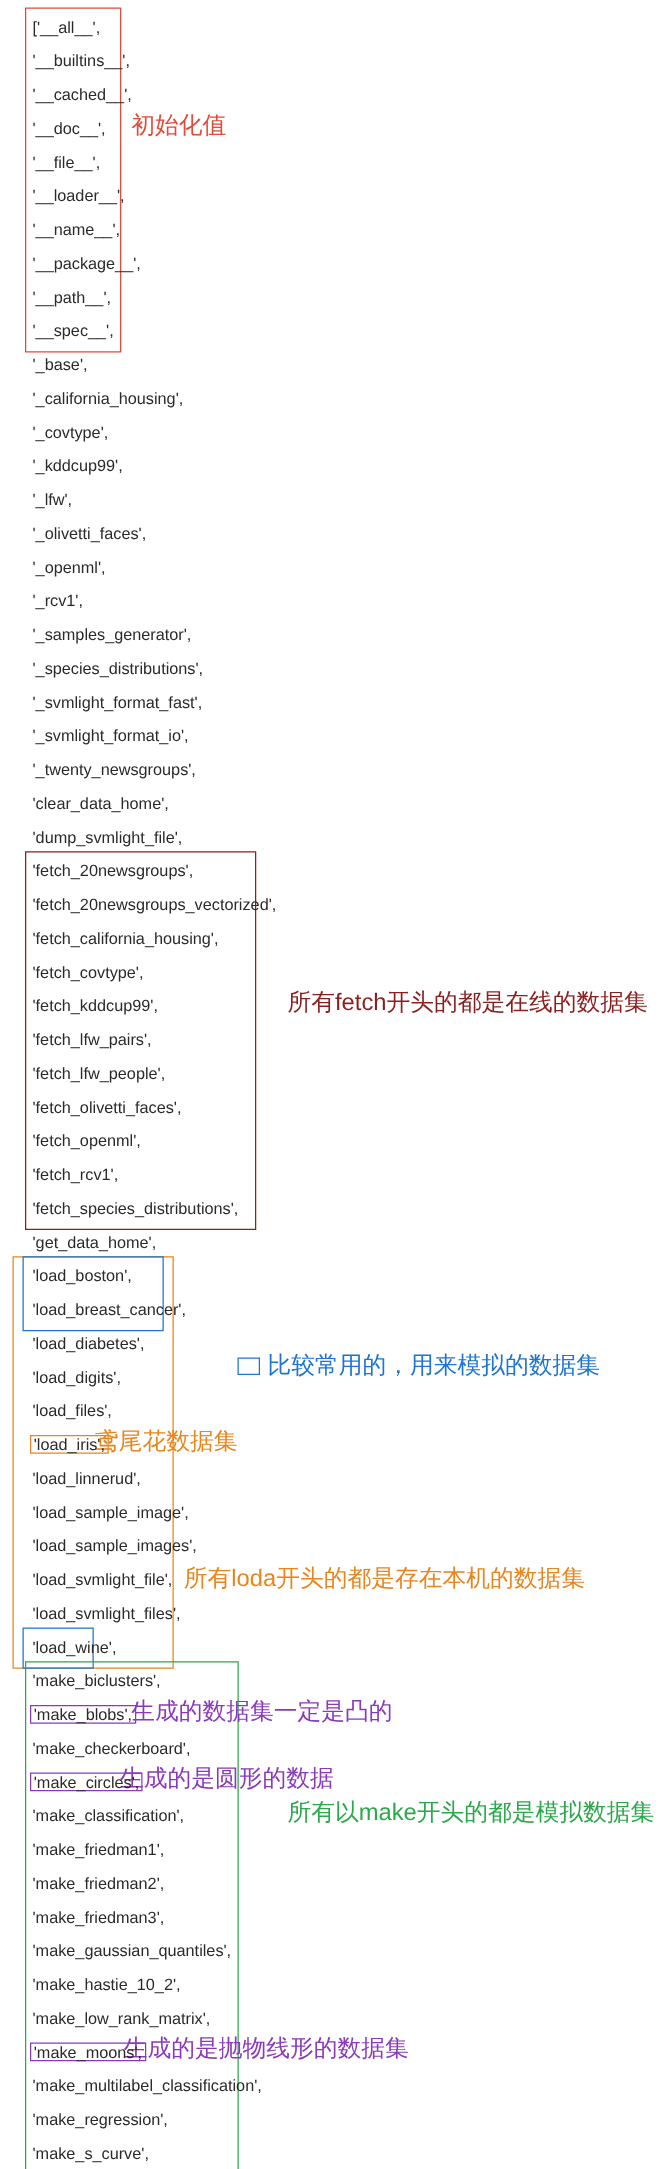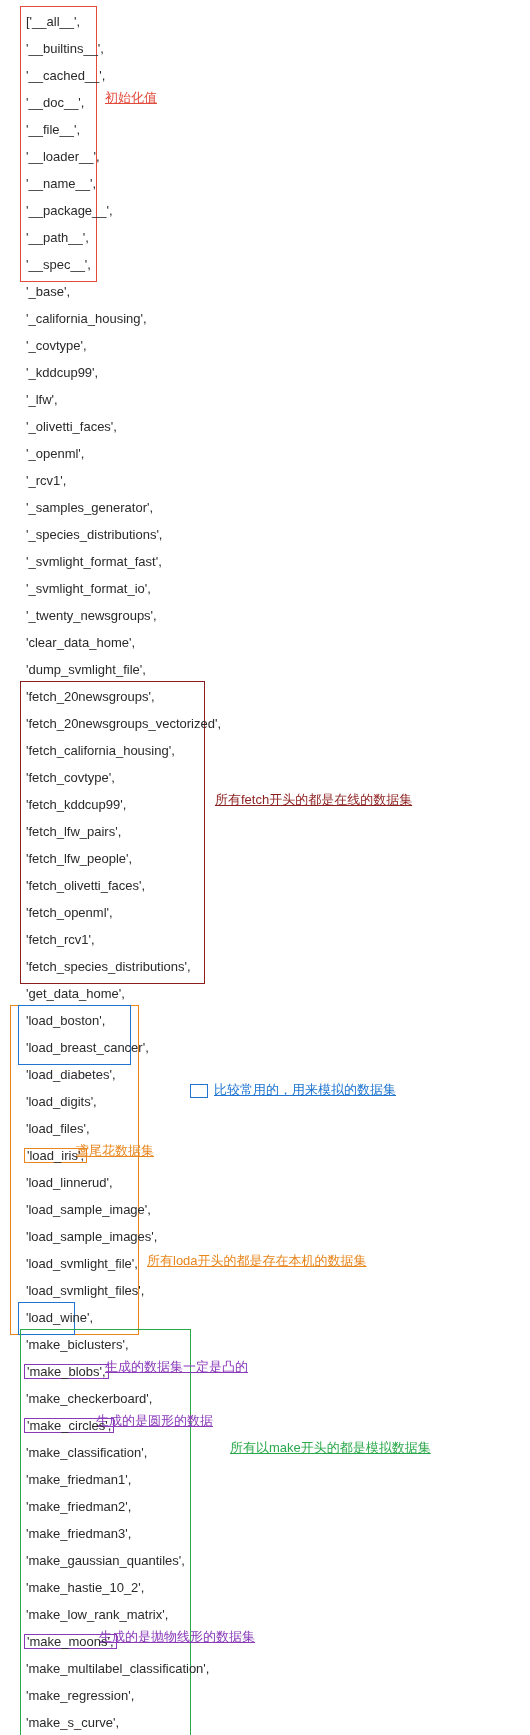--- a/index.html
+++ b/index.html
@@ -25,23 +25,22 @@
     padding: 1px 2px;
   }
   
   .box {
     position: absolute;
     border: 1px solid;
     pointer-events: none;
   }
   .ann {
     position: absolute;
-    font-size: 13px;
+    font-size: 19px;
     white-space: nowrap;
-    text-decoration: underline;
   }
   .red-txt   { color: #e24a3a; }
   .dred-txt  { color: #8b1e1e; }
   .orange-txt{ color: #e8851c; }
   .blue-txt  { color: #1e74d0; margin-top: 20px; }
   .green-txt { color: #2ba84a; }
   .purple-txt{ color: #8a3ab9; }
 
   .inline-box {
     border: 1px solid;
@@ -62,21 +61,21 @@
 <div class="content" id="content">
 
   <div class="box" id="box-red" style="border-color: rgb(226, 74, 58); left: 20px; top: 6px; width: 75px; height: 274px;"></div>
   <div class="box" id="box-dred" style="border-color: rgb(139, 30, 30); left: 20px; top: 681px; width: 183px; height: 301px;"></div>
   <div class="box" id="box-orange" style="border-color: rgb(232, 133, 28); left: 10px; top: 1005px; width: 127px; height: 328px;"></div>
   <div class="box" id="box-blue1" style="border-color: rgb(30, 116, 208); left: 18px; top: 1005px; width: 111px; height: 58px;"></div>
   <div class="box" id="box-blue2" style="border-color: rgb(30, 116, 208); left: 18px; top: 1302px; width: 55px; height: 31px;"></div>
   <div class="box" id="box-green" style="border-color: rgb(43, 168, 74); left: 20px; top: 1329px; width: 169px; height: 463px;"></div>
 
   <div class="ann red-txt" id="ann-init" style="left: 105px; top: 91px;">初始化值</div>
-  <div class="ann dred-txt" id="ann-fetch" style="left: 215px; top: 793px;">所有fetch开头的都是在线的数据集</div>
+  <div class="ann dred-txt" id="ann-fetch" style="left: 230px; top: 793px;">所有fetch开头的都是在线的数据集</div>
   <div class="ann orange-txt" id="ann-iris" style="left: 57px; top: 1144px; margin-left: 19px;">鸢尾花数据集</div>
   <div class="ann blue-txt" id="ann-common" style="left: 190px; top: 1063px;"><span class="legend-sq"></span><span>比较常用的，用来模拟的数据集</span></div>
   <div class="ann orange-txt" id="ann-load" style="left: 147px; top: 1254px; text-align: center;">所有loda开头的都是存在本机的数据集</div>
   <div class="ann purple-txt" id="ann-blobs" style="left: 105px; top: 1360px;">生成的数据集一定是凸的</div>
   <div class="ann purple-txt" id="ann-circ" style="left: 96px; top: 1414px;">生成的是圆形的数据</div>
   <div class="ann green-txt" id="ann-make" style="left: 230px; top: 1441px; text-align: right;">所有以make开头的都是模拟数据集</div>
   <div class="ann purple-txt" id="ann-moons" style="left: 99px; top: 1630px;">生成的是抛物线形的数据集</div>
 
 <div class="row" id="row-0"><span class="item">['__all__',</span></div>
     <div class="row" id="row-1"><span class="item">'__builtins__',</span></div>

